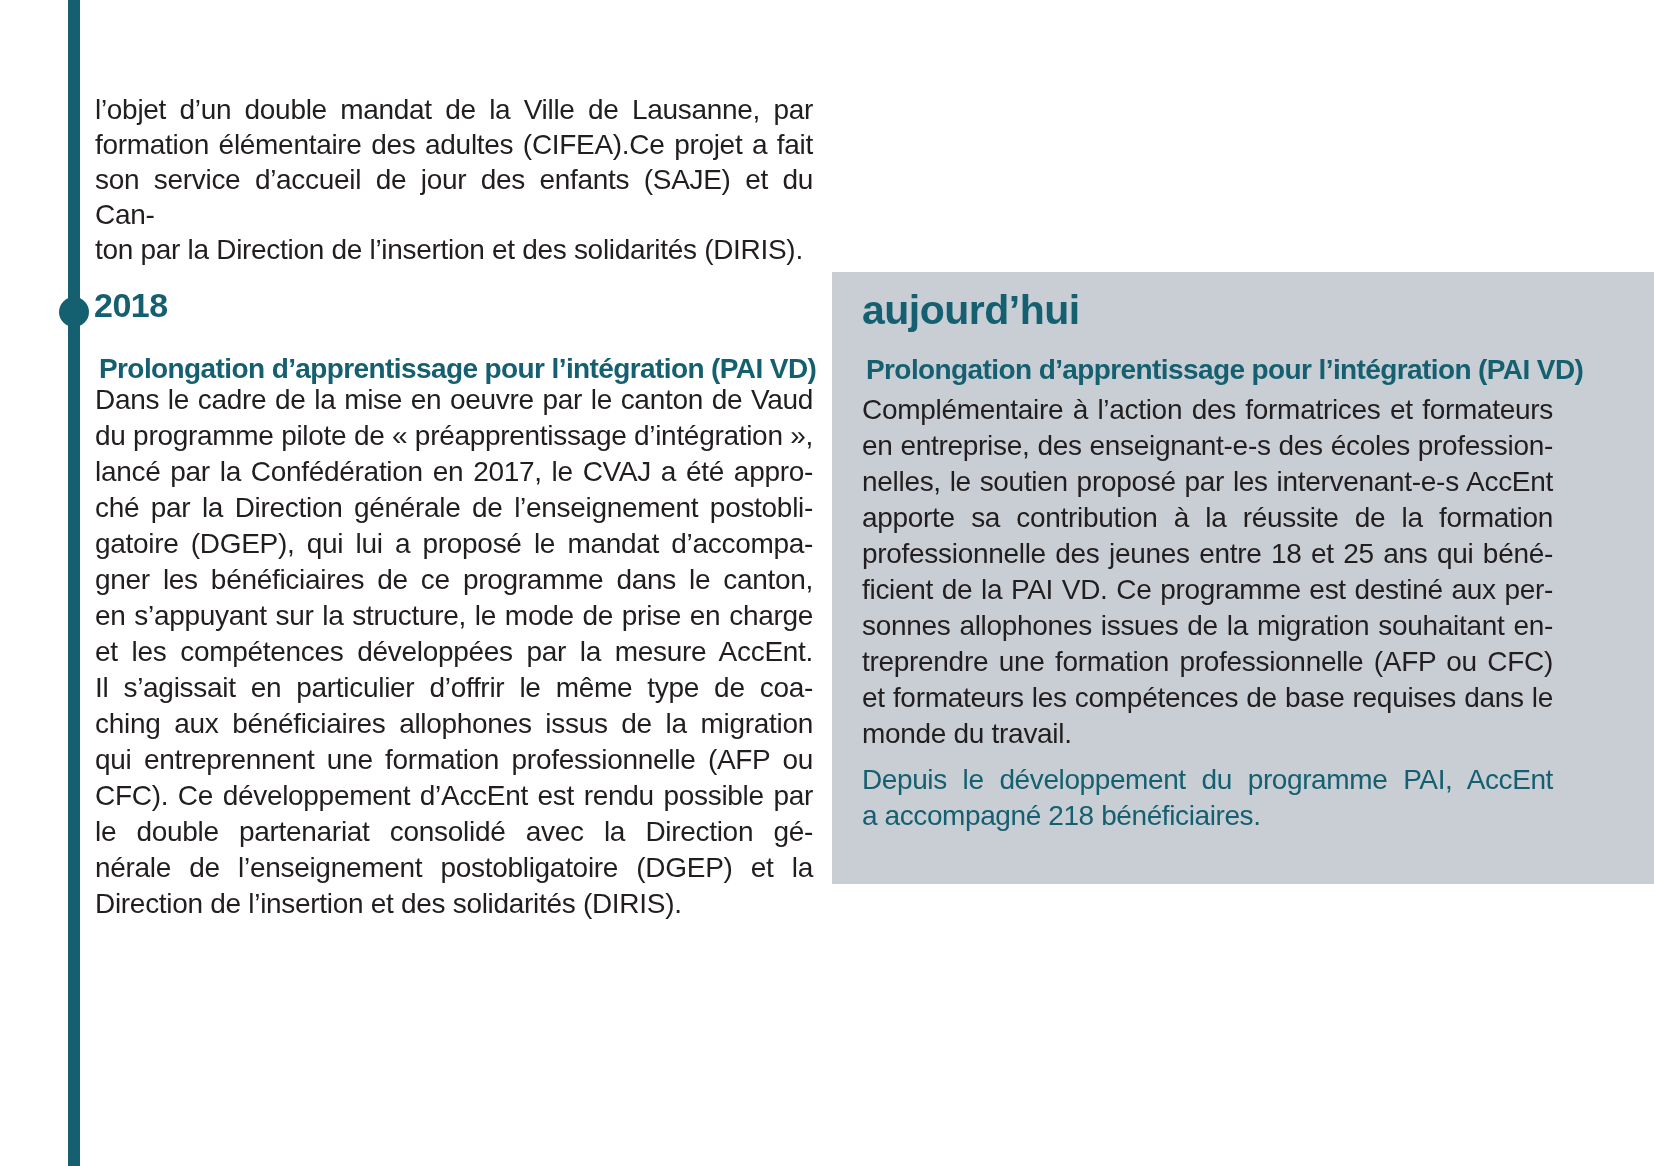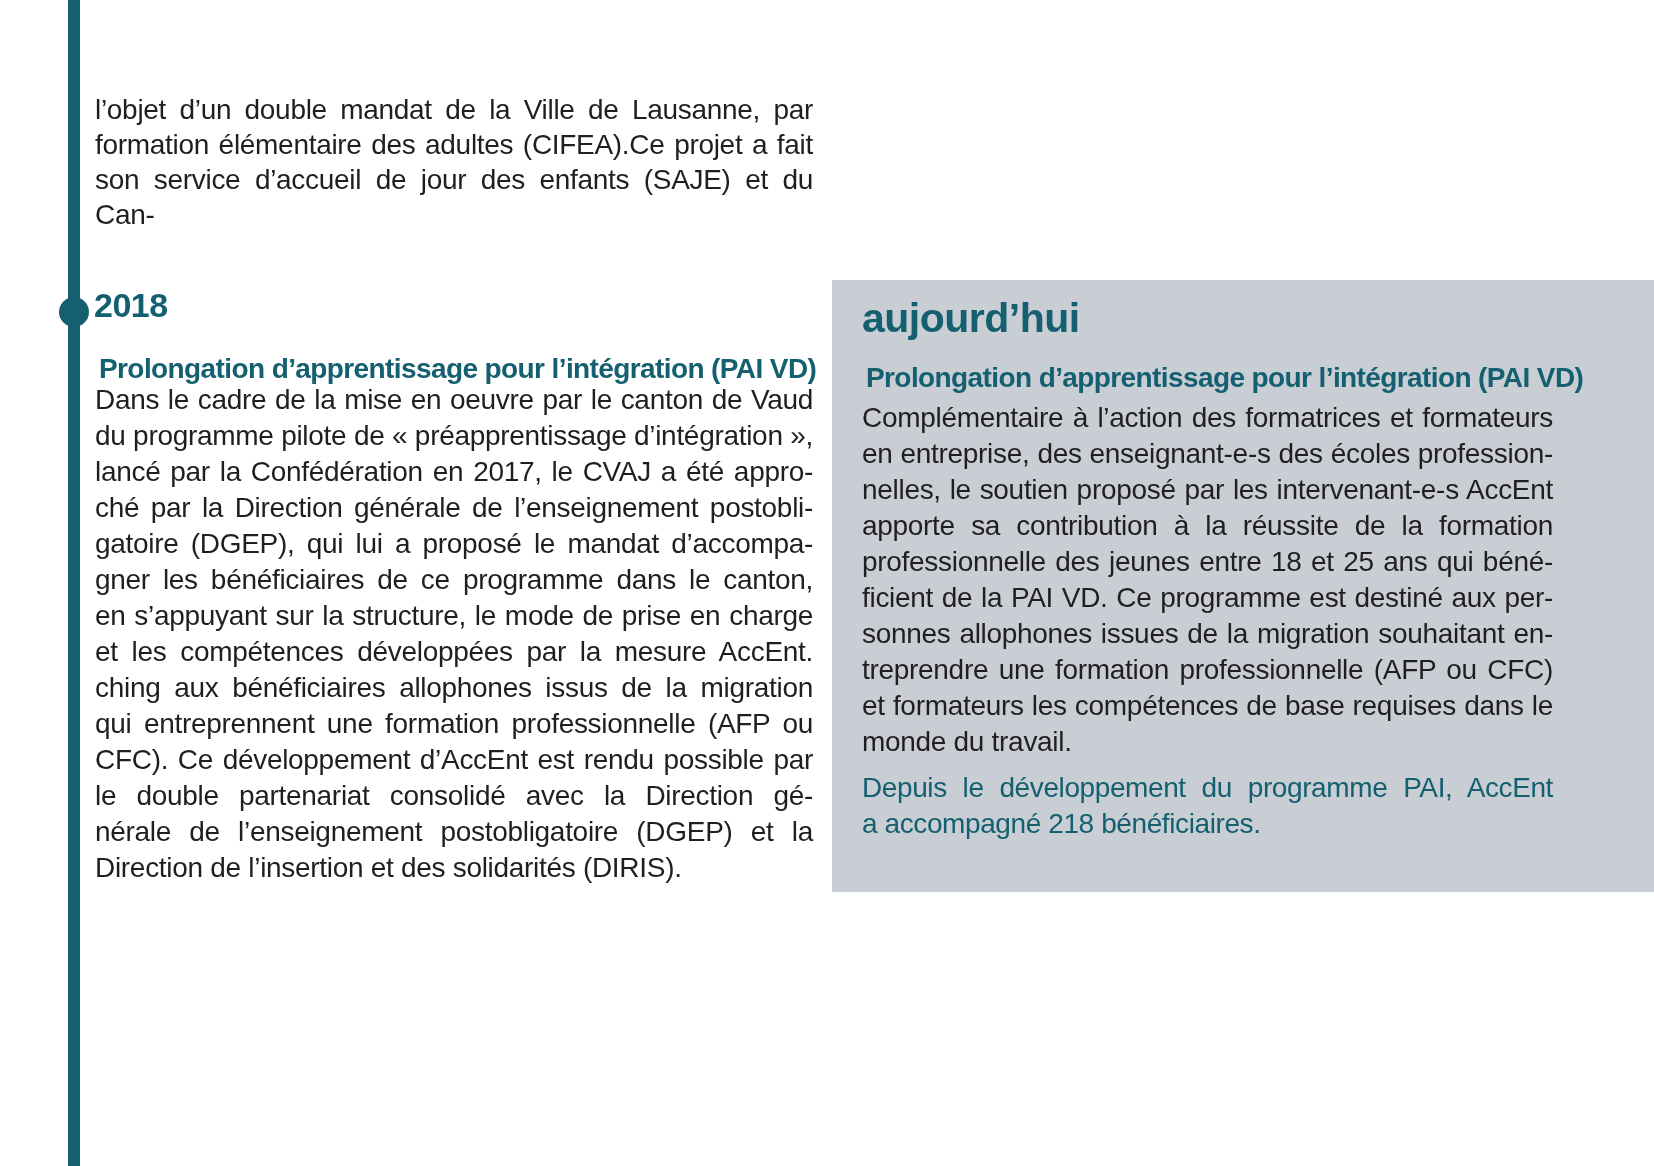--- a/index.html
+++ b/index.html
@@ -49,21 +49,21 @@
     font-size:28px;font-weight:700;
     letter-spacing:-0.6px;
     color:var(--accent);
     margin:4px;line-height:36px;
     white-space:nowrap;
     text-align:center;
   }
   .left-subhead{left:95px;top:347px;}
   
   .today-box{
-    left:832px;top:280px;width:822px;height:612px;
+    left:832px;top:272px;width:822px;height:612px;
     background:var(--box-bg);
     box-sizing:border-box;
     padding:14px 101px 0 30px;
   }
   .box-title{
     font-size:41px;font-weight:700;
     letter-spacing:-0.5px;
     color:var(--accent);
     margin:0;line-height:48px;
   }
@@ -80,35 +80,37 @@
 </head>
 <body>
 
 <div class="abs timeline-bar"></div>
 <div class="abs timeline-dot"></div>
 
 <section class="abs textcol intro">
     <div class="jline">l’objet d’un double mandat de la Ville de Lausanne, par</div>
     <div class="jline">formation élémentaire des adultes (CIFEA).Ce projet a fait</div>
     <div class="jline">son service d’accueil de jour des enfants (SAJE) et du Can-</div>
+    <div class="jline last">ton par la Direction de l’insertion et des solidarités (DIRIS).</div>
   </section>
 
 <h2 class="abs year-heading">2018</h2>
 
 <h3 class="abs subhead left-subhead">Prolongation d’apprentissage pour l’intégration (PAI VD)</h3>
 
 <section class="abs textcol body-left">
     <div class="jline">Dans le cadre de la mise en oeuvre  par le canton de Vaud</div>
     <div class="jline">du programme pilote de « préapprentissage d’intégration »,</div>
     <div class="jline">lancé par la Confédération en 2017, le CVAJ a été appro-</div>
     <div class="jline">ché par la Direction générale de l’enseignement postobli-</div>
     <div class="jline">gatoire (DGEP), qui lui a proposé le mandat d’accompa-</div>
     <div class="jline">gner les bénéficiaires de ce programme dans le canton,</div>
     <div class="jline">en s’appuyant sur la structure, le mode de prise en charge</div>
     <div class="jline">et les compétences développées par la mesure AccEnt.</div>
+    <div class="jline">Il s’agissait en particulier d’offrir le même type de coa-</div>
     <div class="jline">ching aux bénéficiaires allophones issus de la migration</div>
     <div class="jline">qui entreprennent une formation professionnelle (AFP ou</div>
     <div class="jline">CFC). Ce développement d’AccEnt est rendu possible par</div>
     <div class="jline">le double  partenariat consolidé avec la Direction gé-</div>
     <div class="jline">nérale de l’enseignement postobligatoire (DGEP) et la</div>
     <div class="jline last">Direction de l’insertion et des solidarités (DIRIS).</div>
   </section>
 
 <aside class="abs today-box">
   <h2 class="box-title">aujourd’hui</h2>

